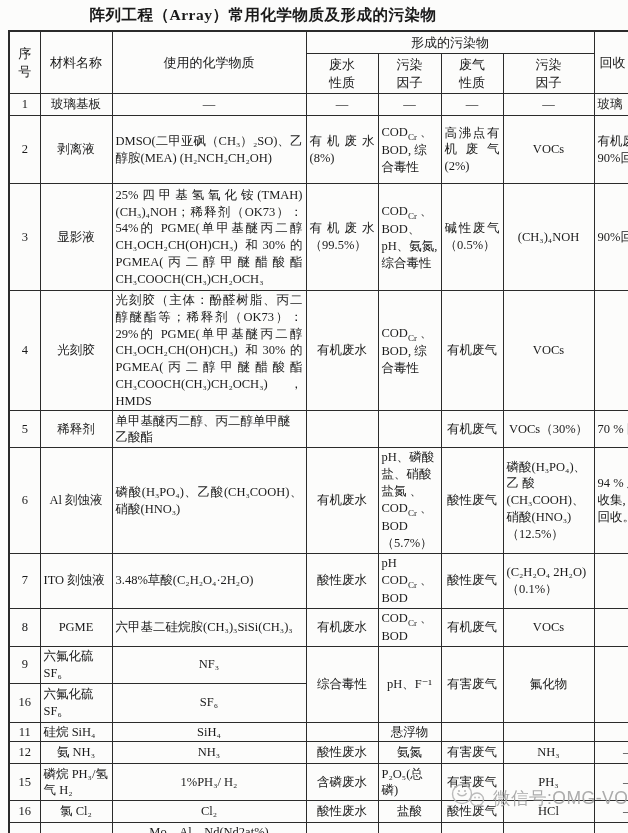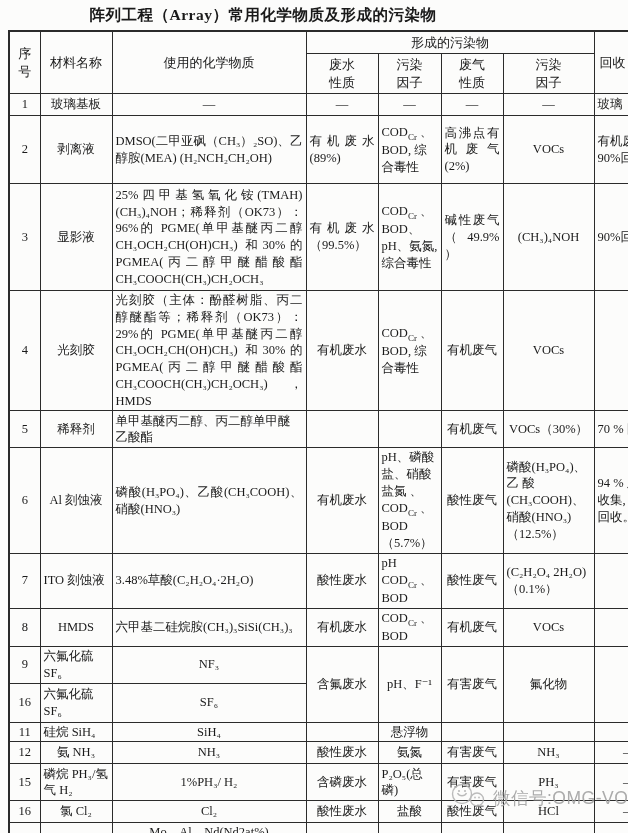--- a/index.html
+++ b/index.html
@@ -88,33 +88,33 @@
           <td>—</td>
           <td>—</td>
           <td>—</td>
           <td>—</td>
           <td class="al">玻璃</td>
         </tr>
         <tr style="height: 68px;">
           <td>2</td>
           <td>剥离液</td>
           <td class="aj">DMSO(二甲亚砜（CH₃）₂SO)、乙醇胺(MEA) (H₂NCH₂CH₂OH)</td>
-          <td class="aj">有机废水(89%)</td>
+          <td class="aj">有机废水(8%)</td>
           <td class="al">COD<sub>Cr</sub> 、BOD, 综合毒性</td>
           <td class="aj">高沸点有机废气(2%)</td>
           <td>VOCs</td>
           <td class="al">有机废液90%回收</td>
         </tr>
         <tr style="height: 107px;">
           <td>3</td>
           <td>显影液</td>
-          <td class="aj">25%四甲基氢氧化铵(TMAH)(CH₃)₄NOH；稀释剂（OK73）：96%的 PGME(单甲基醚丙二醇 CH₃OCH₂CH(OH)CH₃) 和30%的 PGMEA(丙二醇甲醚醋酸酯 CH₃COOCH(CH₃)CH₂OCH₃</td>
+          <td class="aj">25%四甲基氢氧化铵(TMAH)(CH₃)₄NOH；稀释剂（OK73）：54%的 PGME(单甲基醚丙二醇 CH₃OCH₂CH(OH)CH₃) 和30%的 PGMEA(丙二醇甲醚醋酸酯 CH₃COOCH(CH₃)CH₂OCH₃</td>
           <td class="aj">有机废水（99.5%）</td>
           <td class="al">COD<sub>Cr</sub> 、BOD、pH、氨氮, 综合毒性</td>
-          <td class="aj">碱性废气（49.9%）</td>
+          <td class="aj">碱性废气（0.5%）</td>
           <td>(CH₃)₄NOH</td>
           <td class="al">90%回收</td>
         </tr>
         <tr style="height: 118px;">
           <td>4</td>
           <td>光刻胶</td>
           <td class="aj">光刻胶（主体：酚醛树脂、丙二醇醚酯等；稀释剂（OK73）：29%的 PGME(单甲基醚丙二醇 CH₃OCH₂CH(OH)CH₃) 和30%的 PGMEA(丙二醇甲醚醋酸酯 CH₃COOCH(CH₃)CH₂OCH₃)，HMDS</td>
           <td>有机废水</td>
           <td class="al">COD<sub>Cr</sub> 、BOD, 综合毒性</td>
           <td>有机废气</td>
@@ -146,33 +146,33 @@
           <td class="al">ITO 刻蚀液</td>
           <td class="aj">3.48%草酸(C₂H₂O₄·2H₂O)</td>
           <td>酸性废水</td>
           <td class="al">pH<br>COD<sub>Cr</sub> 、<br>BOD</td>
           <td>酸性废气</td>
           <td class="al">(C₂H₂O₄ 2H₂O)<br>（0.1%）</td>
           <td></td>
         </tr>
         <tr style="height: 35px;">
           <td>8</td>
-          <td>HMDS</td>
+          <td>PGME</td>
           <td class="aj">六甲基二硅烷胺(CH₃)₃SiSi(CH₃)₃</td>
           <td>有机废水</td>
           <td class="al">COD<sub>Cr</sub> 、BOD</td>
           <td>有机废气</td>
           <td>VOCs</td>
           <td></td>
         </tr>
         <tr style="height: 36px;">
           <td>9</td>
           <td class="al">六氟化硫SF₆</td>
           <td>NF₃</td>
-          <td rowspan="2">含氟废水</td>
+          <td rowspan="2">综合毒性</td>
           <td rowspan="2">pH、F⁻¹</td>
           <td rowspan="2">有害废气</td>
           <td rowspan="2">氟化物</td>
           <td rowspan="2"></td>
         </tr>
         <tr style="height: 39px;">
           <td>16</td>
           <td class="al">六氟化硫SF₆</td>
           <td>SF₆</td>
         </tr>

